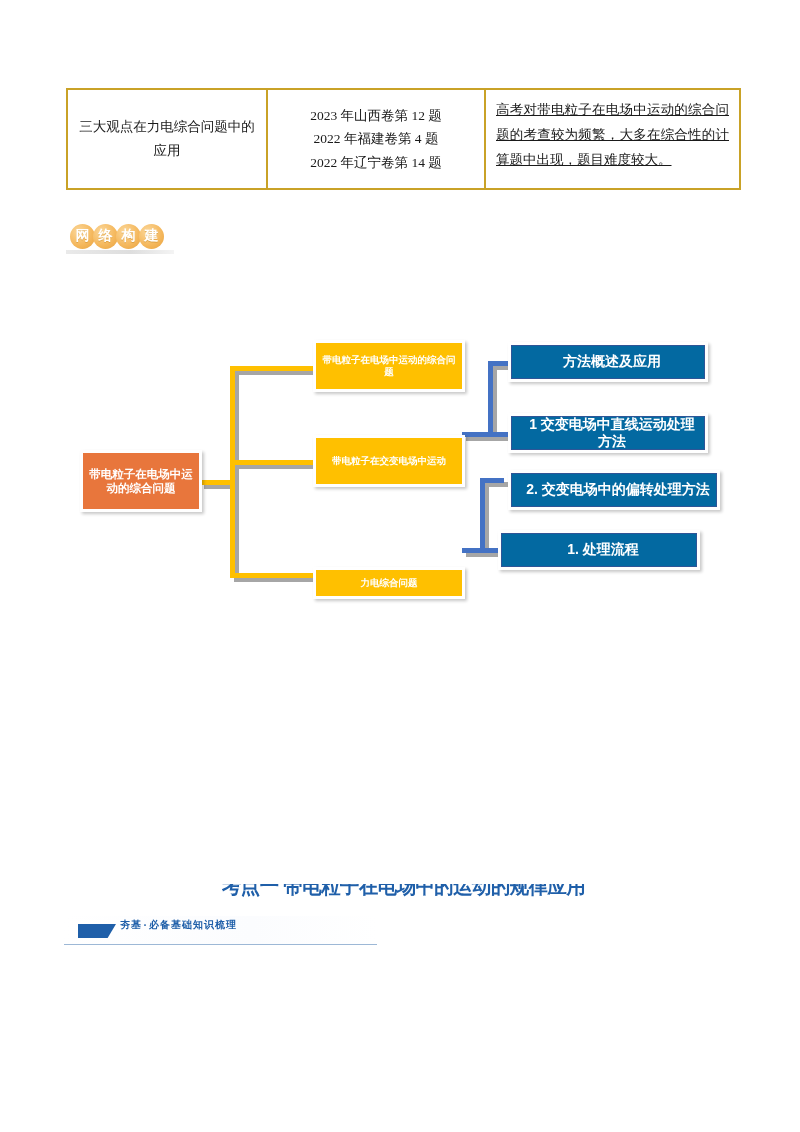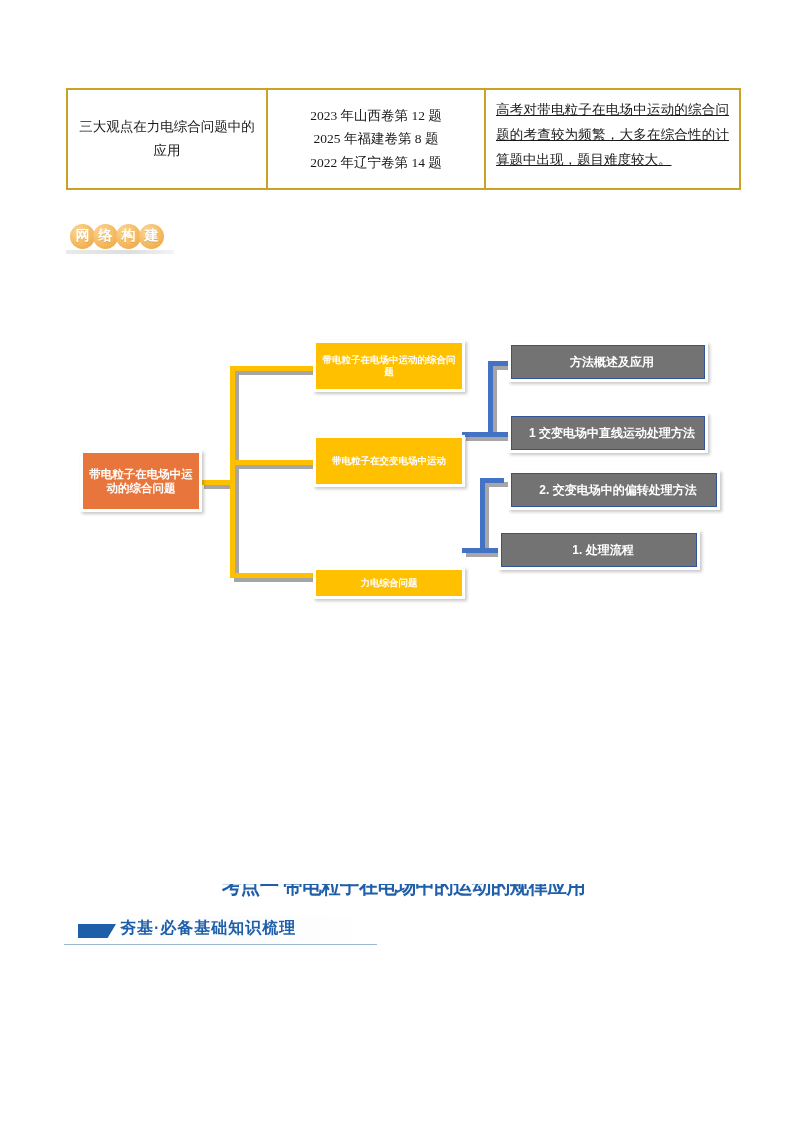--- a/index.html
+++ b/index.html
@@ -139,23 +139,23 @@
   }
   .node.root > span {
     background: #E8763C;
     font-size: 11.5px;
   }
   .node.branch > span {
     background: #FFC000;
     font-size: 9.5px;
   }
   .node.leaf > span {
-    background: #737373;
+    background: #0369a1;
     border: 1px solid #2F5597;
-    font-size: 12px;
+    font-size: 14px;
     padding-left: 12px;
   }
 
   
   #node-root   { left: 0px;   top: 120px; width: 122px; height: 62px; }
   #node-b1     { left: 233px; top: 10px;  width: 152px; height: 52px; }
   #node-b2     { left: 233px; top: 105px; width: 152px; height: 52px; }
   #node-b3     { left: 233px; top: 237px; width: 152px; height: 32px; }
   #node-l1     { left: 428px; top: 12px;  width: 200px; height: 40px; }
   #node-l2     { left: 428px; top: 83px;  width: 200px; height: 40px; }
@@ -208,38 +208,38 @@
     top: 8px;
     width: 38px;
     height: 14px;
     background: #1F5FA9;
     clip-path: polygon(0 0, 100% 0, 78% 100%, 0 100%);
   }
   #hangji-text {
     position: absolute;
     left: 56px;
     top: 2px;
-    font-family: Liberation Sans, sans-serif;
+    font-family: Liberation Mono, monospace;
     font-weight: bold;
-    font-size: 16px;
+    font-size: 10px;
     color: #1F5FA9;
     white-space: nowrap;
     letter-spacing: 1px;
   }
 </style>
 </head>
 <body>
 
 <div id="page">
 
   <div id="exam-table">
     <div class="tcell c1">三大观点在力电综合问题中的应用</div>
     <div class="tcell c2">
       <div class="line">2023 年山西卷第 12 题</div>
-      <div class="line">2025 年福建卷第 8 题</div>
+      <div class="line">2022 年福建卷第 4 题</div>
       <div class="line">2022 年辽宁卷第 14 题</div>
     </div>
     <div class="tcell c3">高考对带电粒子在电场中运动的综合问题的考查较为频繁，大多在综合性的计算题中出现，题目难度较大。</div>
   </div>
 
   <div id="network-badge">
     <div class="bubble">网</div>
     <div class="bubble">络</div>
     <div class="bubble">构</div>
     <div class="bubble">建</div>

